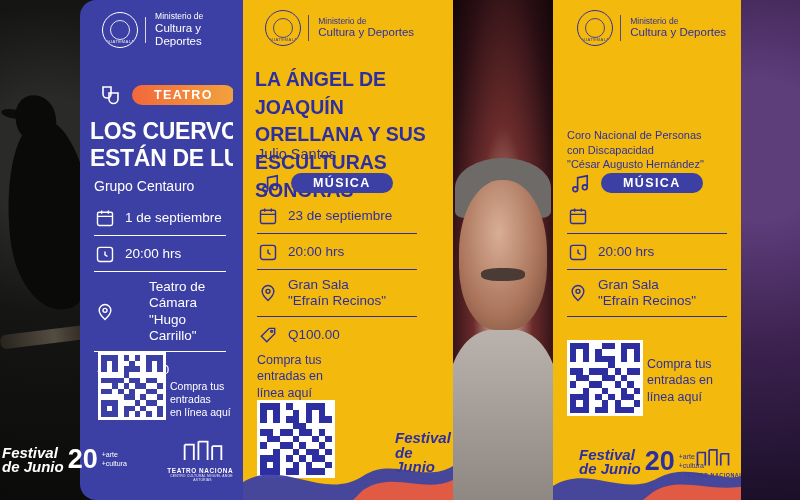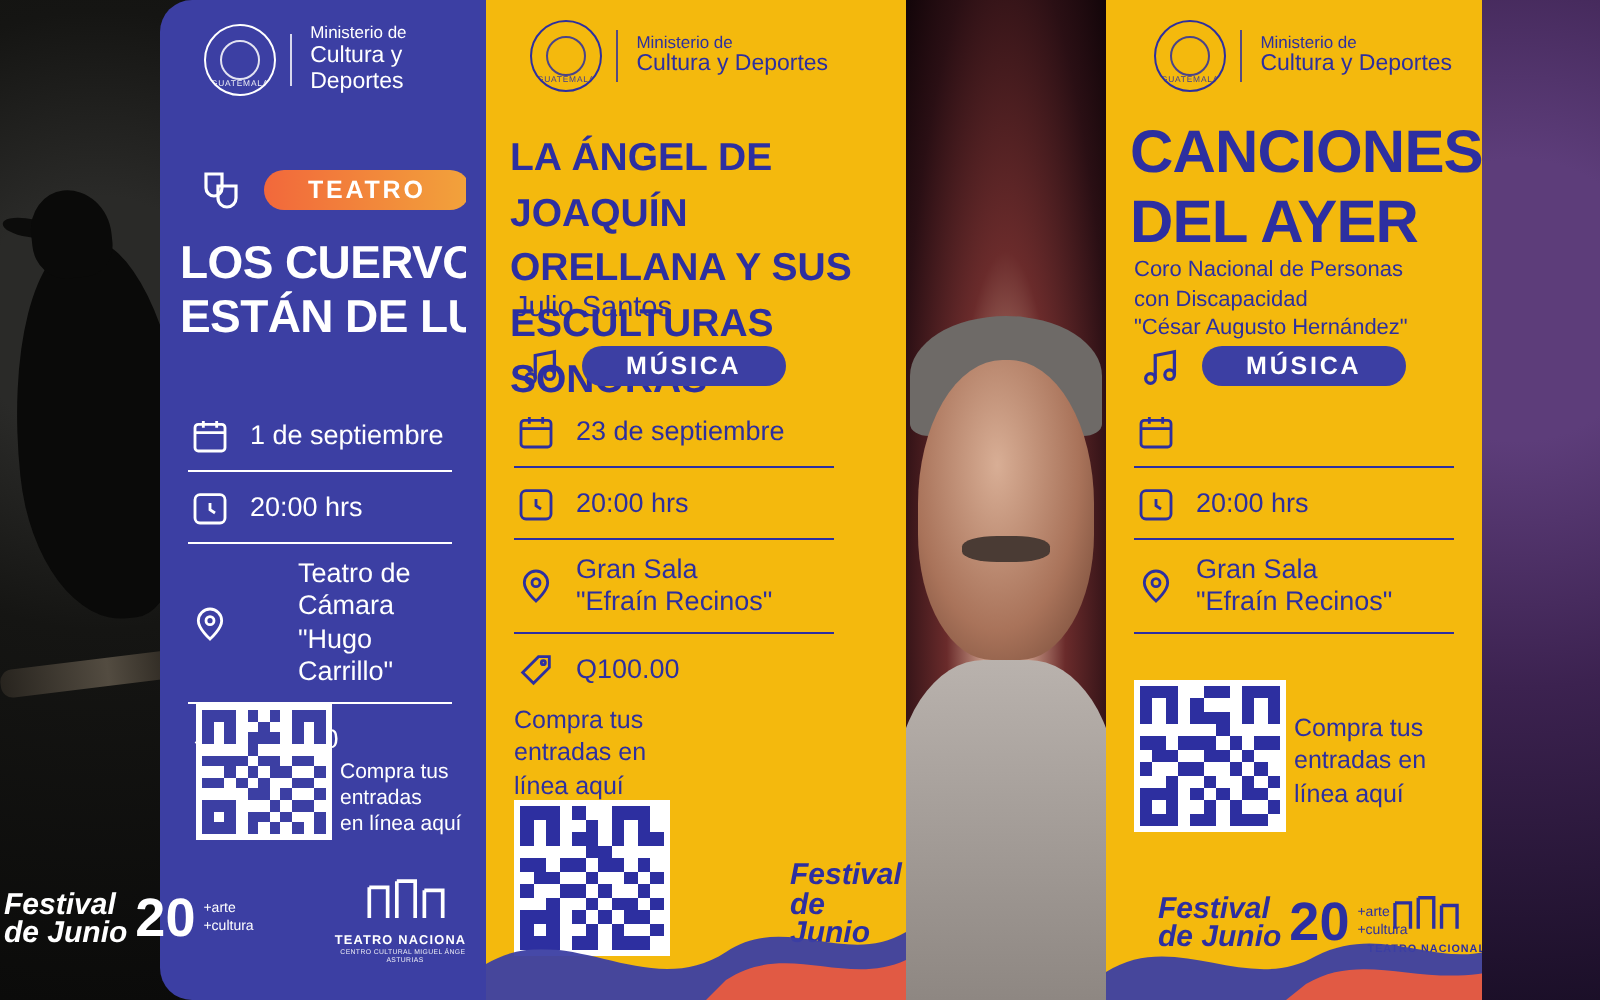--- a/index.html
+++ b/index.html
@@ -353,20 +353,21 @@
           </svg>
         </div>
         <div class="chip" style="background:linear-gradient(90deg,#f2683b,#f2a33b); color:#fff;text-align:right;">TEATRO</div>
       </div>
 
       <div style="position:absolute; left:10px; top:118px; width:210px; color:#fff; font-weight:700; font-size:23px; line-height:1.18; letter-spacing:-.3px;">
         <div class="nowrap">LOS CUERVOS</div>
         <div class="nowrap">ESTÁN DE LUTO</div>
       </div>
 
+      <div style="position:absolute; left:14px; top:178px; color:#fff; font-size:14px;">Grupo Centauro</div>
 
       <div style="position:absolute; left:14px; top:200px; width:132px; color:#fff;">
 
         <div class="inforow">
           <div class="ico">
             <svg width="20" height="20" viewBox="0 0 24 24" fill="none" stroke="#fff" stroke-width="1.7">
               <rect x="3" y="5" width="18" height="16" rx="2"></rect>
                 <path d="M3 10h18M8 3v4M16 3v4"></path>
             </svg>
           </div>
@@ -793,24 +794,20 @@
       <div class="seal">
         <span>GUATEMALA</span>
       </div>
       <div class="min-divider"></div>
       <div class="min-text">
         <div class="m1">Ministerio de</div>
         <div class="m2">Cultura y Deportes</div>
       </div>
     </div>
 
-    <div style="position:absolute; left:12px; top:60px; width:190px; color:#2d2fa0; font-weight:700; font-size:30px; line-height:1.16; letter-spacing:-.4px;">
-      <div>CANCIONES</div>
-      <div>DEL AYER</div>
-    </div>
 
     <div style="position:absolute; left:14px; top:128px; width:180px; color:#2d2fa0; font-size:11px; line-height:1.32;">
       <div>Coro Nacional de Personas</div>
       <div>con Discapacidad</div>
       <div>"César Augusto Hernández"</div>
     </div>
 
     <div class="chip-row" style="position:absolute; left:14px; top:170px; color:#2d2fa0;">
       <div class="chip-icon">
         <svg width="23" height="23" viewBox="0 0 24 24" fill="none" stroke="#2d2fa0" stroke-width="1.7">

